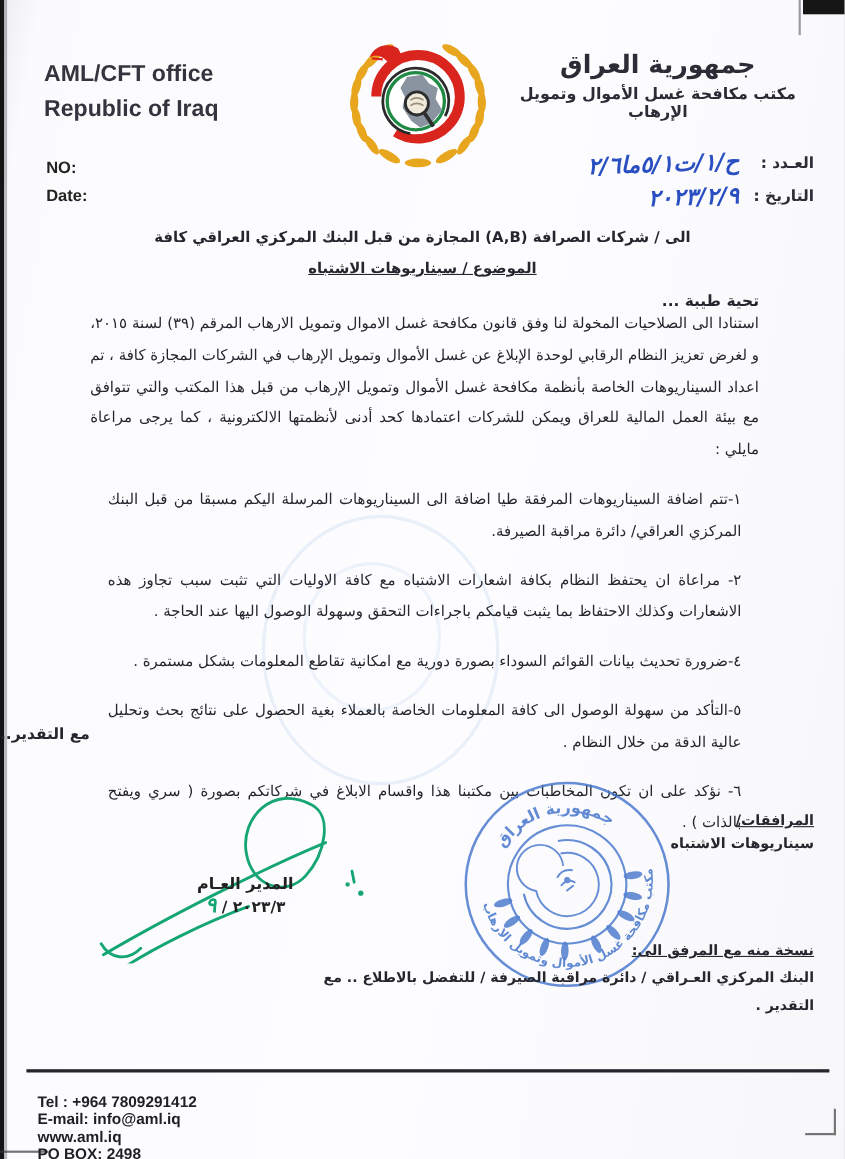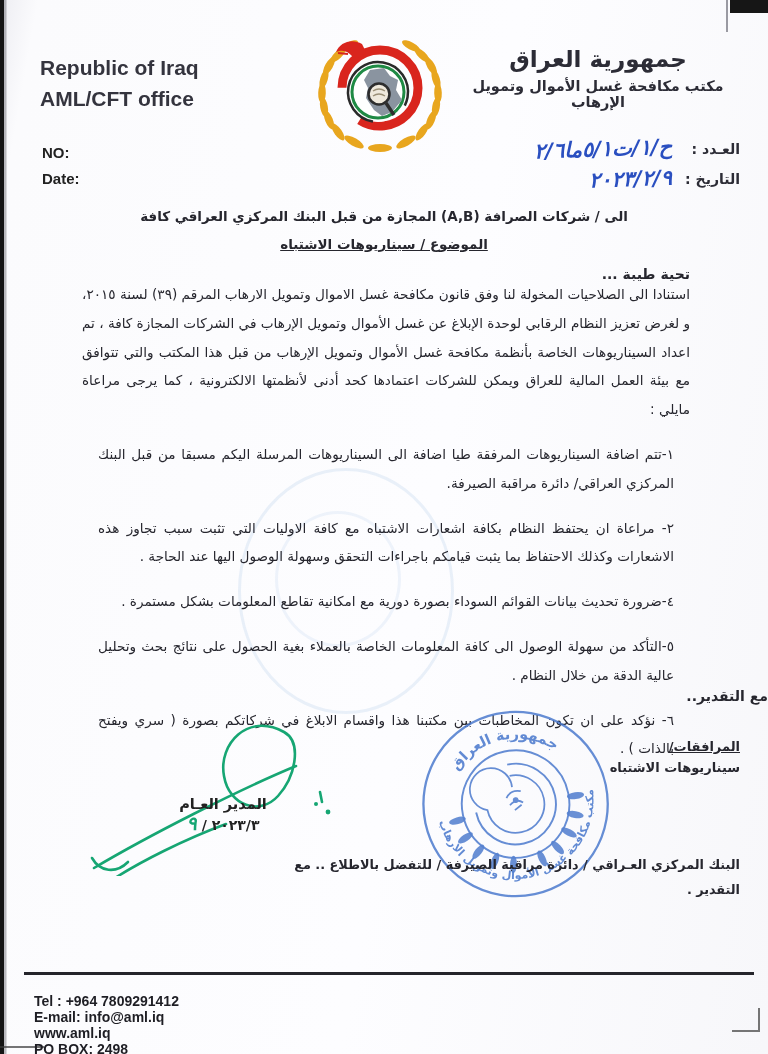--- a/index.html
+++ b/index.html
@@ -38,21 +38,21 @@
   
   .to-line{position:absolute;top:208px;left:0;width:100%;text-align:center;direction:rtl;
     font-size:13.5px;font-weight:bold;}
   .subject-line{position:absolute;top:236px;left:0;width:100%;text-align:center;direction:rtl;
     font-size:13.5px;font-weight:bold;text-decoration:underline;}
   .greeting{position:absolute;top:266px;right:78px;direction:rtl;font-size:14px;font-weight:bold;}
   .body-text{position:absolute;top:280px;right:78px;width:608px;direction:rtl;
     font-size:13.6px;line-height:28.8px;text-align:justify;}
   .body-text p{margin:0 0 0 0;}
   .body-text .item{margin:16px;}
-  .closing{position:absolute;top:688px;left:0;width:100%;text-align:right;direction:rtl;
+  .closing{position:absolute;top:660px;left:0;width:100%;text-align:left;direction:rtl;
     font-size:14px;font-weight:bold;}
   .attachments{position:absolute;top:736px;right:28px;direction:rtl;font-size:13px;font-weight:bold;line-height:21px;}
   .attachments .lbl{text-decoration:underline;}
   .copy-block{position:absolute;top:852px;right:28px;direction:rtl;font-size:13px;line-height:25px;width:450px;}
   .copy-block .lbl{font-weight:bold;text-decoration:underline;}
   .copy-block .val{font-weight:bold;font-size:12.8px;}
 
   
   .watermark{position:absolute;left:238px;top:468px;width:210px;height:240px;border-radius:50%;
     border:3px solid rgba(110,160,215,.14);}
@@ -80,22 +80,22 @@
 
 <div class="page">
 
   <div class="scan-edge-left"></div>
   <div class="scan-mark-topright"></div>
   <div class="scan-line-topright"></div>
   <div class="scan-corner-bottomright"></div>
   <div class="scan-line-bottomleft"></div>
 
   <div class="hdr-en">
+    <div>AML/CFT office</div>
     <div>Republic of Iraq</div>
-    <div>AML/CFT office</div>
   </div>
 
   <div class="emblem">
     <svg width="168" height="140" viewBox="0 0 168 140">
 
       <g fill="#e8a61e">
         <g>
           <ellipse cx="42" cy="110" rx="10" ry="3.8" transform="rotate(55 42 110)"></ellipse>
           <ellipse cx="33" cy="98" rx="10" ry="3.8" transform="rotate(68 33 98)"></ellipse>
           <ellipse cx="28" cy="85" rx="10" ry="3.8" transform="rotate(80 28 85)"></ellipse>
@@ -234,20 +234,21 @@
   </svg>
   <div class="sig-text">
     <div class="sig-title">المدير العـام</div>
     <div class="sig-date">
       <span>٢٠٢٣/٣ /</span>
       <span class="day">٩</span>
     </div>
   </div>
 
   <div class="copy-block">
+    <div class="lbl">نسخة منه مع المرفق الى:</div>
     <div class="val">البنك المركزي العـراقي / دائرة مراقبة الصيرفة / للتفضل بالاطلاع .. مع التقدير .</div>
   </div>
 
   <div class="footer-rule"></div>
   <div class="footer">
     <div class="f-row2">
       <span>Tel :  +964   7809291412</span>
       <span>E-mail: info@aml.iq</span>
       <span>www.aml.iq</span>
       <span>PO BOX: 2498</span>

